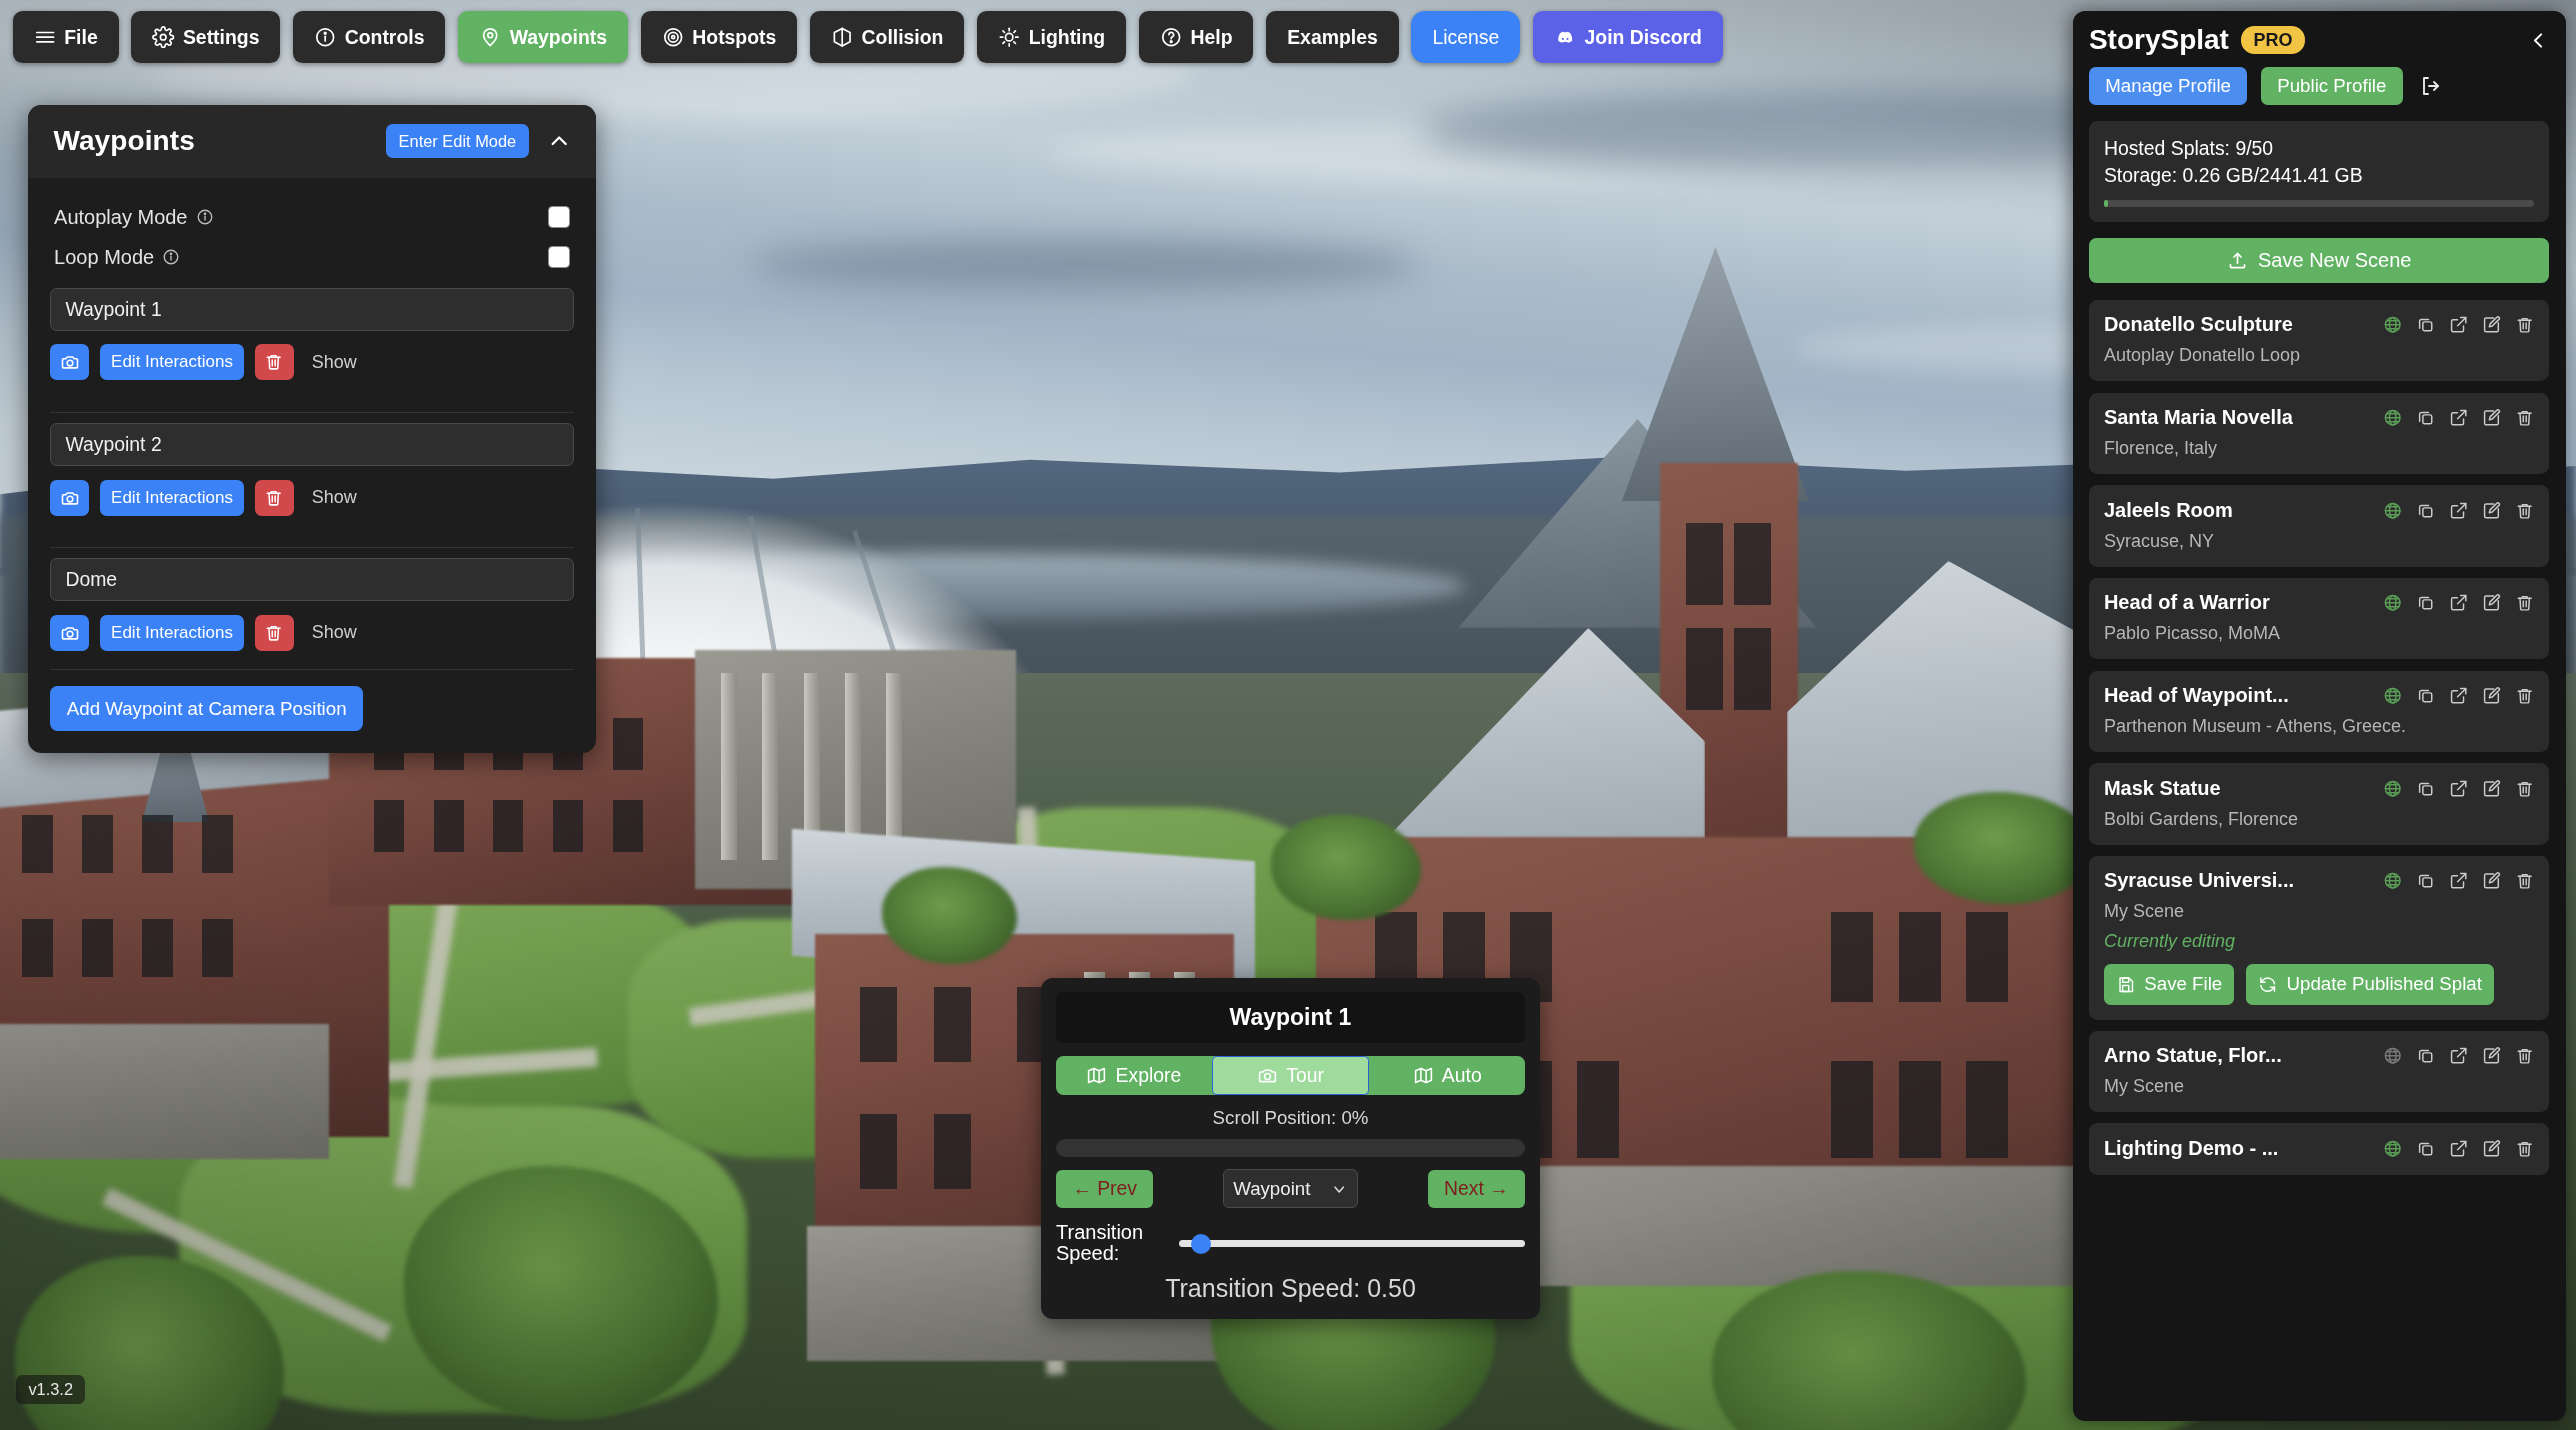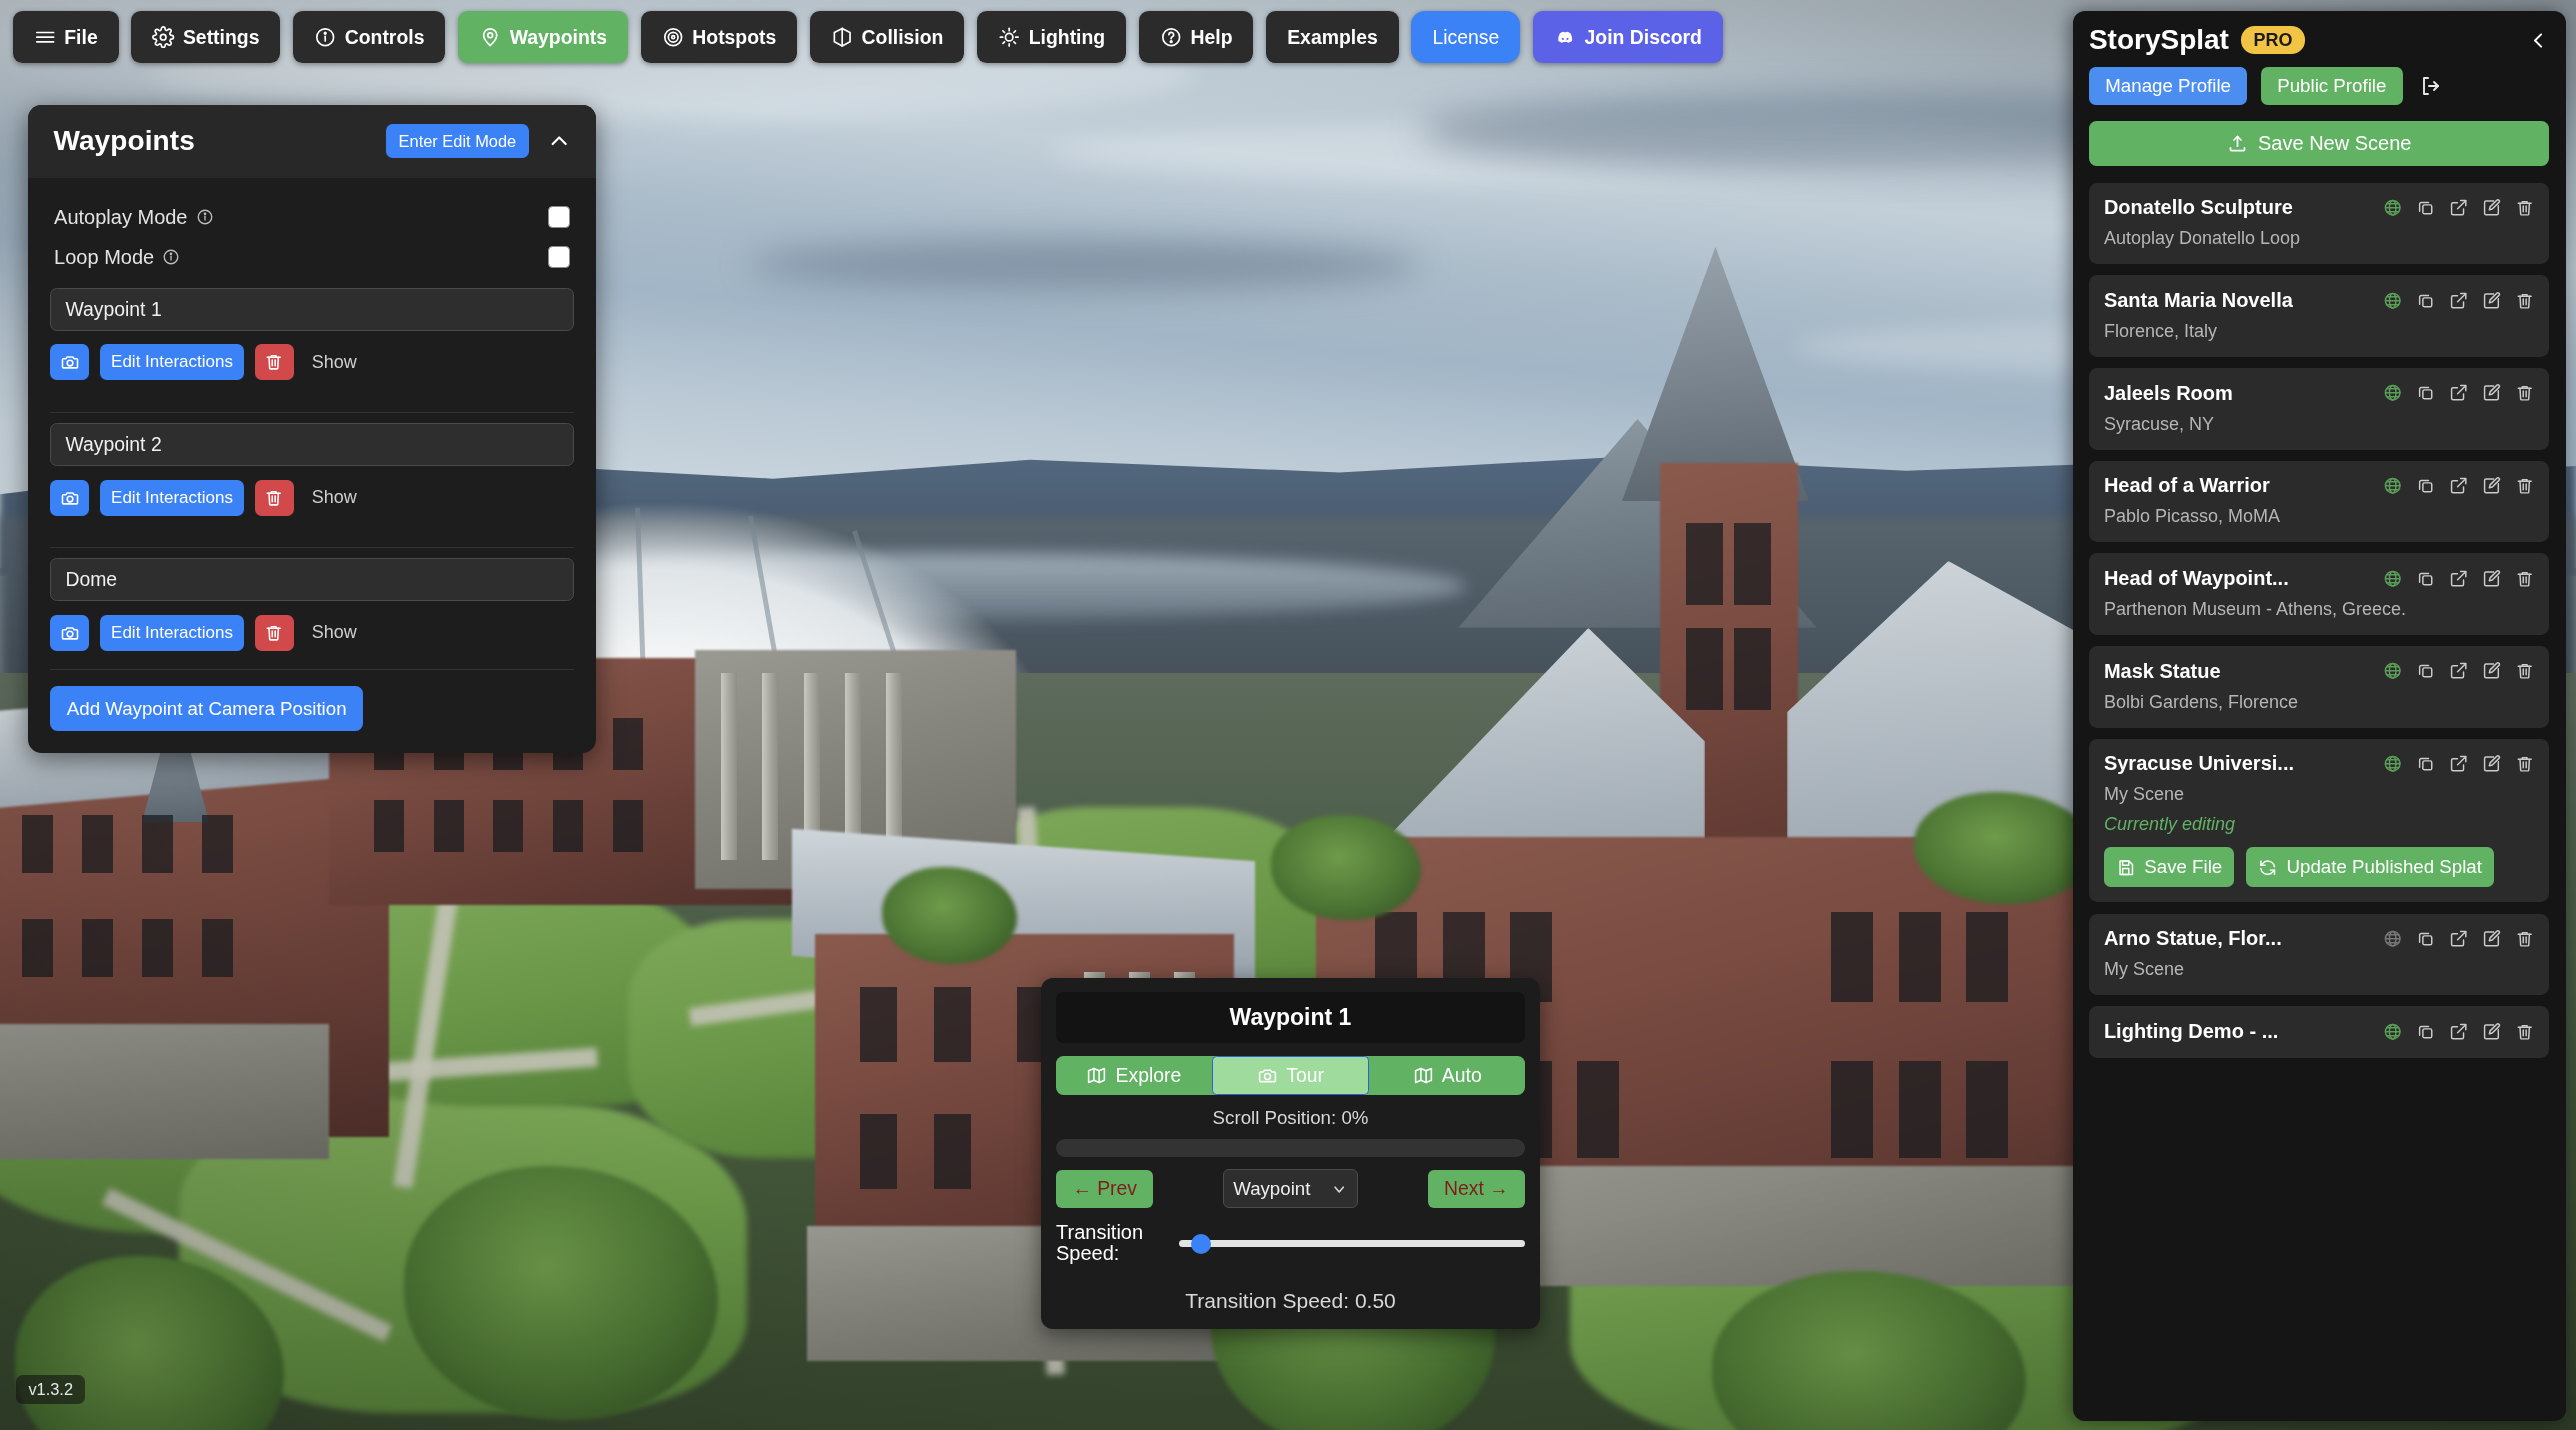--- a/index.html
+++ b/index.html
@@ -254,21 +254,21 @@
   #bc-slider { flex: 1; position: relative; height: 22.4px; cursor: pointer; }
   #bc-slider-track {
     position: absolute; left: 0; right: 0; top: 7.5px; height: 7.5px;
     border-radius: 3.7px; background: #e3e3e3;
   }
   #bc-slider-knob {
     position: absolute; top: 1.5px; width: 20px; height: 20px;
     border-radius: 50%; background: #3b82f6;
   }
   #bc-speed-val {
-    text-align: center; color: #d8d8d8; font-size: 21px; margin-top: 24px;
+    text-align: center; color: #d8d8d8; font-size: 25px; margin-top: 9px;
   }
 
   
   #version-badge {
     position: absolute; left: 16.4px; top: 1375px;
     background: rgba(20,20,20,0.62);
     color: #e7e7e7; font-size: 16.4px;
     padding: 5.2px 12px; border-radius: 6.7px;
     z-index: 38;
   }
@@ -730,20 +730,27 @@
     </div>
     <div id="sb-profrow">
       <div id="sb-manage">Manage Profile</div>
       <div id="sb-public">Public Profile</div>
       <svg id="sb-logout" viewBox="0 0 24 24" fill="none" stroke="#e8e8e8" stroke-width="1.9" stroke-linecap="round" stroke-linejoin="round">
         <path d="M9 4H5v16h4"></path>
           <polyline points="15,8 19,12 15,16"></polyline>
           <line x1="19" y1="12" x2="10" y2="12"></line>
       </svg>
     </div>
+    <div id="sb-quota">
+      <div class="sb-quota-line">Hosted Splats: 9/50</div>
+      <div class="sb-quota-line">Storage: 0.26 GB/2441.41 GB</div>
+      <div id="sb-quota-bar">
+          <i id="sb-quota-fill" style="width: 1%;"></i>
+        </div>
+    </div>
     <div id="sb-save-new">
       <svg width="21" height="21" viewBox="0 0 24 24" fill="none" stroke="#ffffff" stroke-width="2" stroke-linecap="round" stroke-linejoin="round">
         <path d="M4 17v2a1 1 0 0 0 1 1h14a1 1 0 0 0 1-1v-2"></path>
           <polyline points="8,8 12,4 16,8"></polyline>
           <line x1="12" y1="4" x2="12" y2="15"></line>
       </svg>
       <span>Save New Scene</span>
     </div>
     <div id="sb-list">
         <div class="sb-scene">

